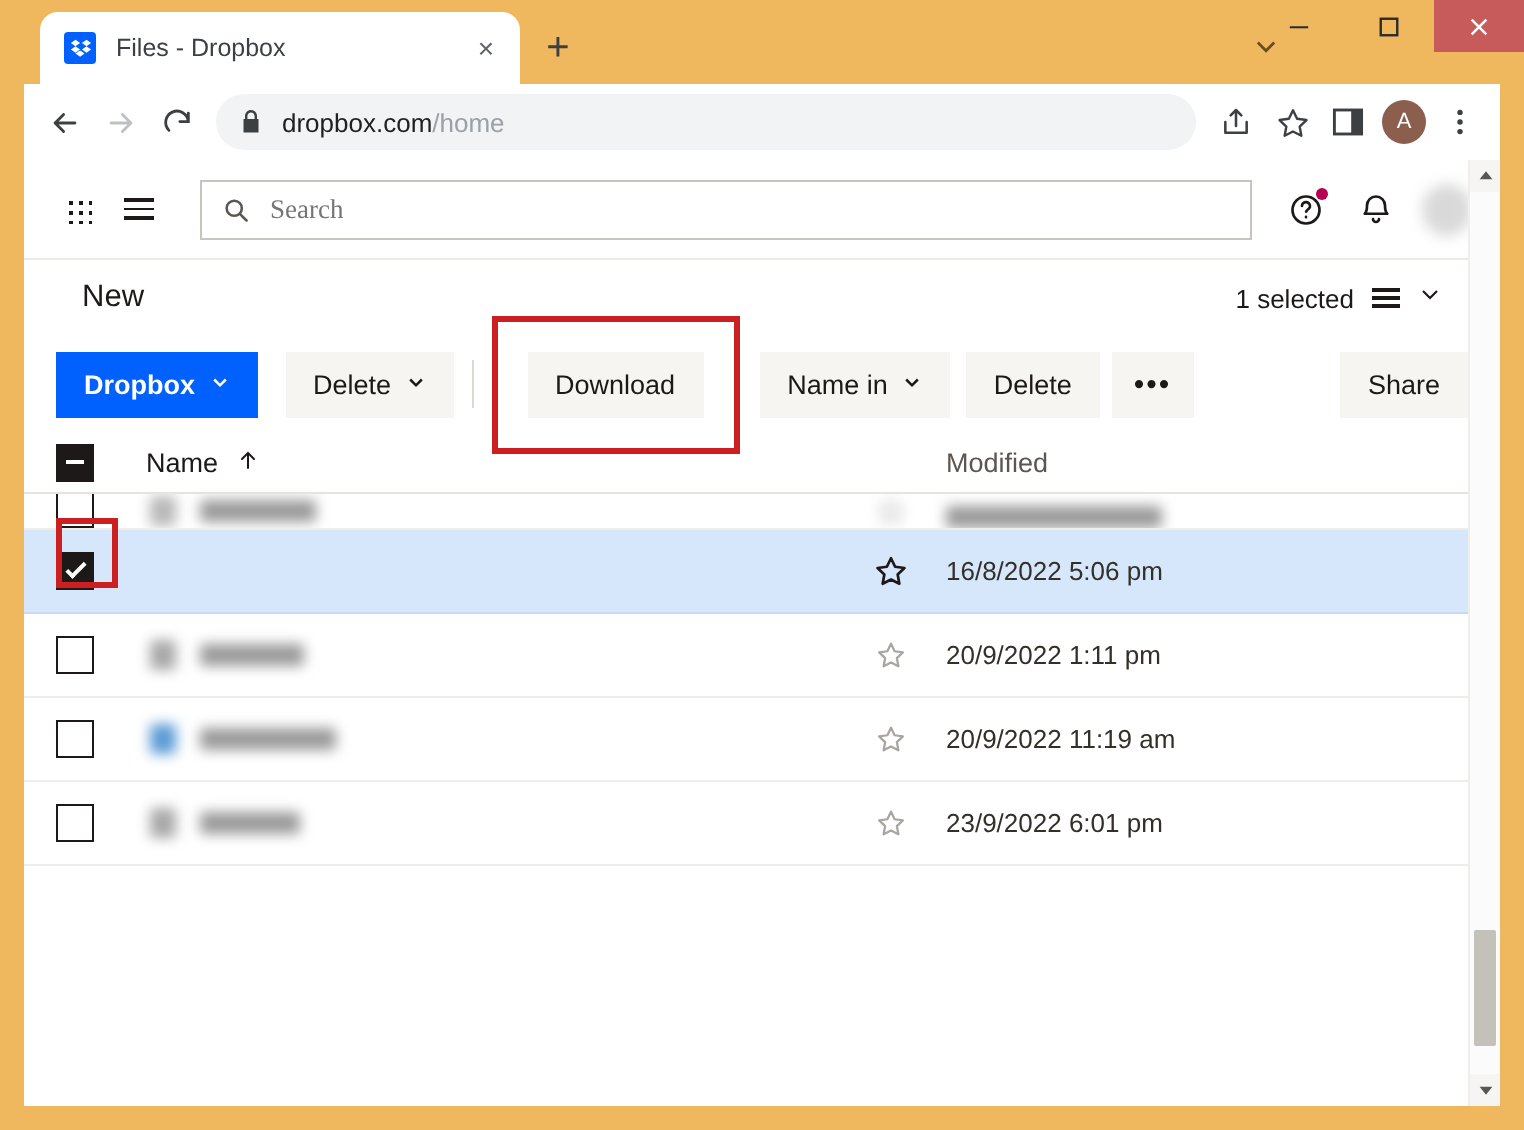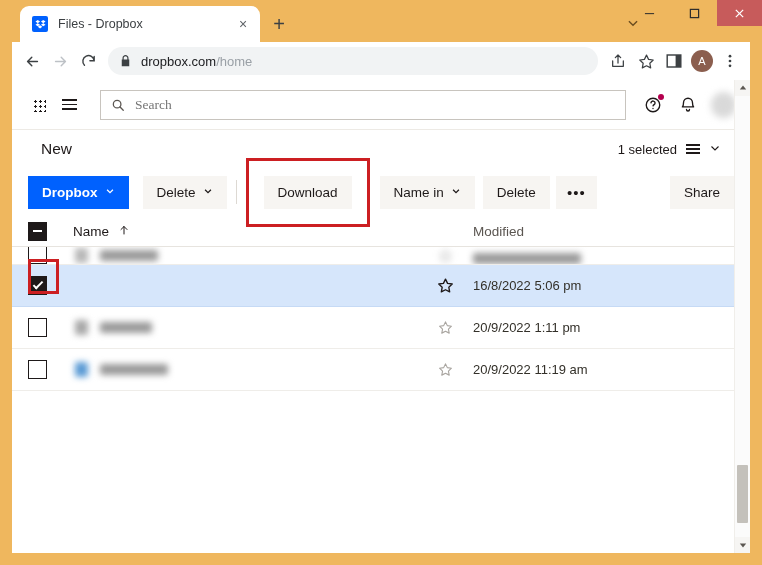--- a/index.html
+++ b/index.html
@@ -512,20 +512,35 @@
           <span class="blur-text blurred" style="width:68px"></span>
         </div>
         <div class="star">
           <svg width="15" height="15" viewBox="0 0 24 24" fill="none" stroke="#A9A5A0" stroke-width="1.8" stroke-linejoin="round">
               <path d="M12 3l2.9 6 6.6.9-4.8 4.6 1.2 6.5L12 18l-5.9 3 1.2-6.5L2.5 9.9 9.1 9z"></path>
             </svg>
         </div>
         <div class="mod">20/9/2022 11:19 am</div>
       </div>
 
+      <div class="row">
+        <div class="cb"></div>
+        <div class="row-name">
+          <span class="fileicon blurred">
+            <span class="blur-icon" style="background:#A8A8A8"></span>
+          </span>
+          <span class="blur-text blurred" style="width:50px"></span>
+        </div>
+        <div class="star">
+          <svg width="15" height="15" viewBox="0 0 24 24" fill="none" stroke="#A9A5A0" stroke-width="1.8" stroke-linejoin="round">
+              <path d="M12 3l2.9 6 6.6.9-4.8 4.6 1.2 6.5L12 18l-5.9 3 1.2-6.5L2.5 9.9 9.1 9z"></path>
+            </svg>
+        </div>
+        <div class="mod">23/9/2022 6:01 pm</div>
+      </div>
 
     </div>
 
     <div class="sbar">
       <div class="sbtn">
         <svg width="8" height="8" viewBox="0 0 10 10" fill="#5B5651">
             <path d="M5 2l4 5H1z"></path>
           </svg>
       </div>
       <div class="sthumb"></div>

